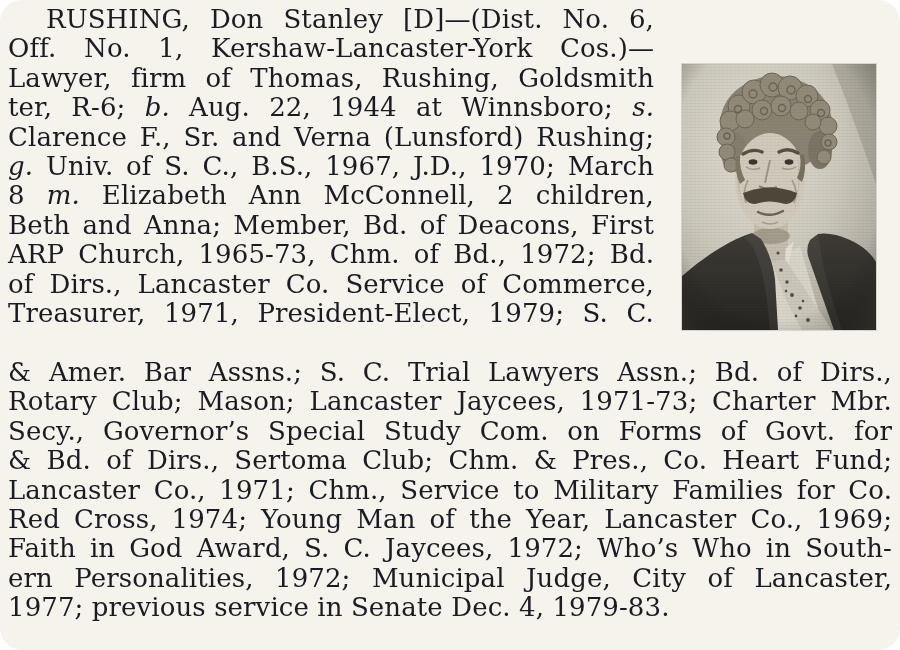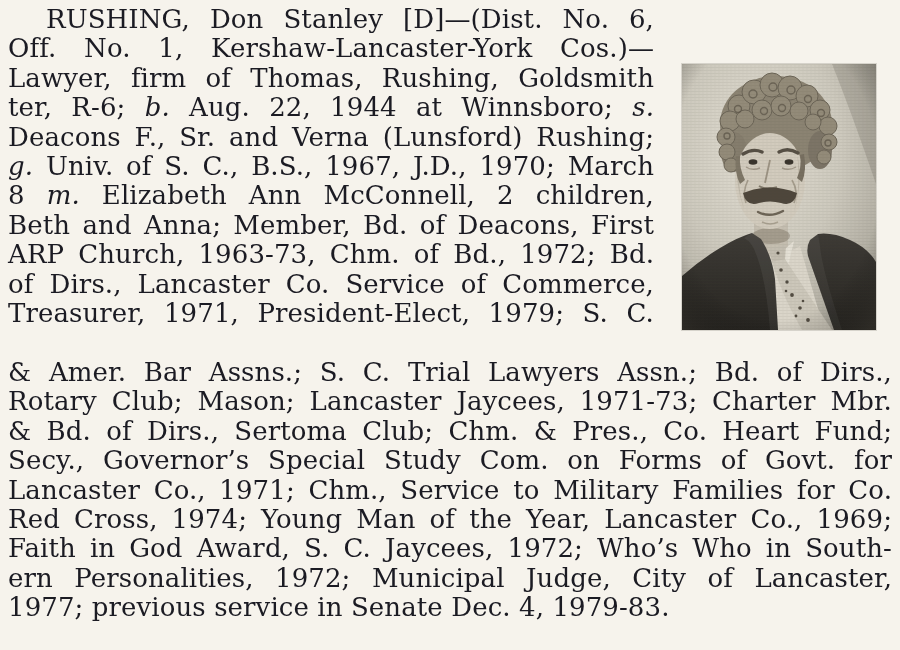--- a/index.html
+++ b/index.html
@@ -3,20 +3,21 @@
 <meta charset="utf-8">
 <style>
   html,body { margin:0; padding:0; }
   .page {
     position:relative;
     width:900px; height:650px;
     background:#f6f3ec;
     overflow:hidden;
     font-family:"DejaVu Serif","Liberation Serif",serif;
     color:#1b1b23;
+    border-radius:22px;
   }
   .col { position:absolute; }
   .col-narrow { left:8px; top:5px;  width:646px; }
   .col-wide   { left:8px; top:358px; width:884px; }
   .line {
     font-size:26px;
     line-height:29.4px;
     height:29.4px;
     text-align:justify;
     text-align-last:justify;
@@ -37,34 +38,34 @@
 </head>
 <body>
 
 <div class="page">
 
   <div class="col col-narrow">
     <div class="line indent"><span>RUSHING, Don Stanley [D]—(Dist. No. 6,</span></div>
     <div class="line"><span>Off. No. 1, Kershaw-Lancaster-York Cos.)—</span></div>
     <div class="line"><span>Lawyer, firm of Thomas, Rushing, Goldsmith</span></div>
     <div class="line"><span>ter, R-6; </span><i>b.</i><span> Aug. 22, 1944 at Winnsboro; </span><i>s.</i></div>
-    <div class="line"><span>Deacons F., Sr. and Verna (Lunsford) Rushing;</span></div>
+    <div class="line"><span>Clarence F., Sr. and Verna (Lunsford) Rushing;</span></div>
     <div class="line"><i>g.</i><span> Univ. of S. C., B.S., 1967, J.D., 1970; March</span></div>
     <div class="line"><span>8 </span><i>m.</i><span> Elizabeth Ann McConnell, 2 children,</span></div>
     <div class="line"><span>Beth and Anna; Member, Bd. of Deacons, First</span></div>
-    <div class="line"><span>ARP Church, 1963-73, Chm. of Bd., 1972; Bd.</span></div>
+    <div class="line"><span>ARP Church, 1965-73, Chm. of Bd., 1972; Bd.</span></div>
     <div class="line"><span>of Dirs., Lancaster Co. Service of Commerce,</span></div>
     <div class="line"><span>Treasurer, 1971, President-Elect, 1979; S. C.</span></div>
   </div>
 
   <div class="col col-wide">
     <div class="line"><span>&amp; Amer. Bar Assns.; S. C. Trial Lawyers Assn.; Bd. of Dirs.,</span></div>
     <div class="line"><span>Rotary Club; Mason; Lancaster Jaycees, 1971-73; Charter Mbr.</span></div>
+    <div class="line"><span>Secy., Governor’s Special Study Com. on Forms of Govt. for</span></div>
     <div class="line"><span>&amp; Bd. of Dirs., Sertoma Club; Chm. &amp; Pres., Co. Heart Fund;</span></div>
-    <div class="line"><span>Secy., Governor’s Special Study Com. on Forms of Govt. for</span></div>
     <div class="line"><span>Lancaster Co., 1971; Chm., Service to Military Families for Co.</span></div>
     <div class="line"><span>Red Cross, 1974; Young Man of the Year, Lancaster Co., 1969;</span></div>
     <div class="line"><span>Faith in God Award, S. C. Jaycees, 1972; Who’s Who in South-</span></div>
     <div class="line"><span>ern Personalities, 1972; Municipal Judge, City of Lancaster,</span></div>
     <div class="line last"><span>1977; previous service in Senate Dec. 4, 1979-83.</span></div>
   </div>
 
   <figure class="photo" title="black-and-white halftone portrait of Don Stanley Rushing: man with curly hair and mustache, dark suit jacket, light patterned tie">
     <svg viewBox="0 0 194 266" xmlns="http://www.w3.org/2000/svg">
       <defs>

